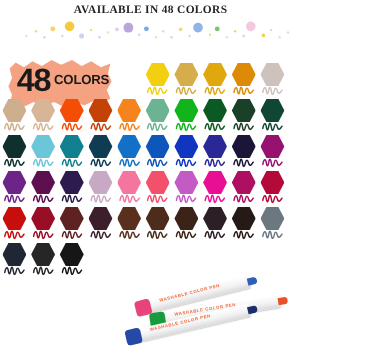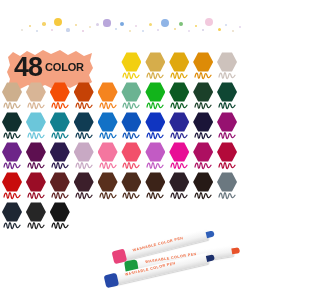--- a/index.html
+++ b/index.html
@@ -59,20 +59,21 @@
     position:absolute;left:19px;top:1px;font-size:3.6px;font-weight:bold;
     color:#f0683c;letter-spacing:.5px;white-space:nowrap;
     font-family:"Liberation Sans",sans-serif;
   }
 </style>
 </head>
 <body>
 
 <div class="stage">
 
+  <div class="header-title">AVAILABLE IN 48 COLORS</div>
 
   <div class="confetti" id="confetti">
       <span class="dot" style="left: 20.9px; top: 10.9px; width: 2.2px; height: 2.2px; background: rgb(230, 224, 214);"></span>
       <span class="dot" style="left: 28.6px; top: 6.6px; width: 2.8px; height: 2.8px; background: rgb(242, 213, 126);"></span>
       <span class="dot" style="left: 36px; top: 12px; width: 2px; height: 2px; background: rgb(207, 216, 234);"></span>
       <span class="dot" style="left: 42.2px; top: 4.2px; width: 3.6px; height: 3.6px; background: rgb(245, 211, 106);"></span>
       <span class="dot" style="left: 50.8px; top: 10.8px; width: 2.4px; height: 2.4px; background: rgb(232, 207, 226);"></span>
       <span class="dot" style="left: 53.7px; top: -0.3px; width: 8.6px; height: 8.6px; background: rgb(246, 201, 63);"></span>
       <span class="dot" style="left: 66.4px; top: 10.4px; width: 3.2px; height: 3.2px; background: rgb(201, 212, 236);"></span>
       <span class="dot" style="left: 74.9px; top: 5.9px; width: 2.2px; height: 2.2px; background: rgb(243, 217, 143);"></span>
@@ -102,21 +103,21 @@
 
   <div class="badge">
     <svg class="badge-bg" viewBox="0 0 88 44" preserveAspectRatio="none">
       <path id="badgeShape" d="M2,9 L7,4 L14,8 L21,3 L29,7 L37,2 L45,6 L54,2 L62,7 L70,3 L78,8 L86,5
                L84,13 L87,20 L83,27 L86,34 L80,38 L72,36 L64,40 L56,36 L47,41 L39,37 L30,41 L22,37
                L14,41 L7,37 L2,39 L4,31 L1,24 L4,17 Z" fill="#f4a281"></path>
     </svg>
     <div class="badge-txt">
       <span class="badge-num">48</span>
       <span class="badge-words">
-        <span class="badge-w1">COLOR</span>
+        <span class="badge-w1">COLORS</span>
       </span>
     </div>
   </div>
 
   <div class="grid" id="grid">
       <div class="row">
         <div class="cell spacer"></div>
         <div class="cell spacer"></div>
         <div class="cell spacer"></div>
         <div class="cell spacer"></div>

